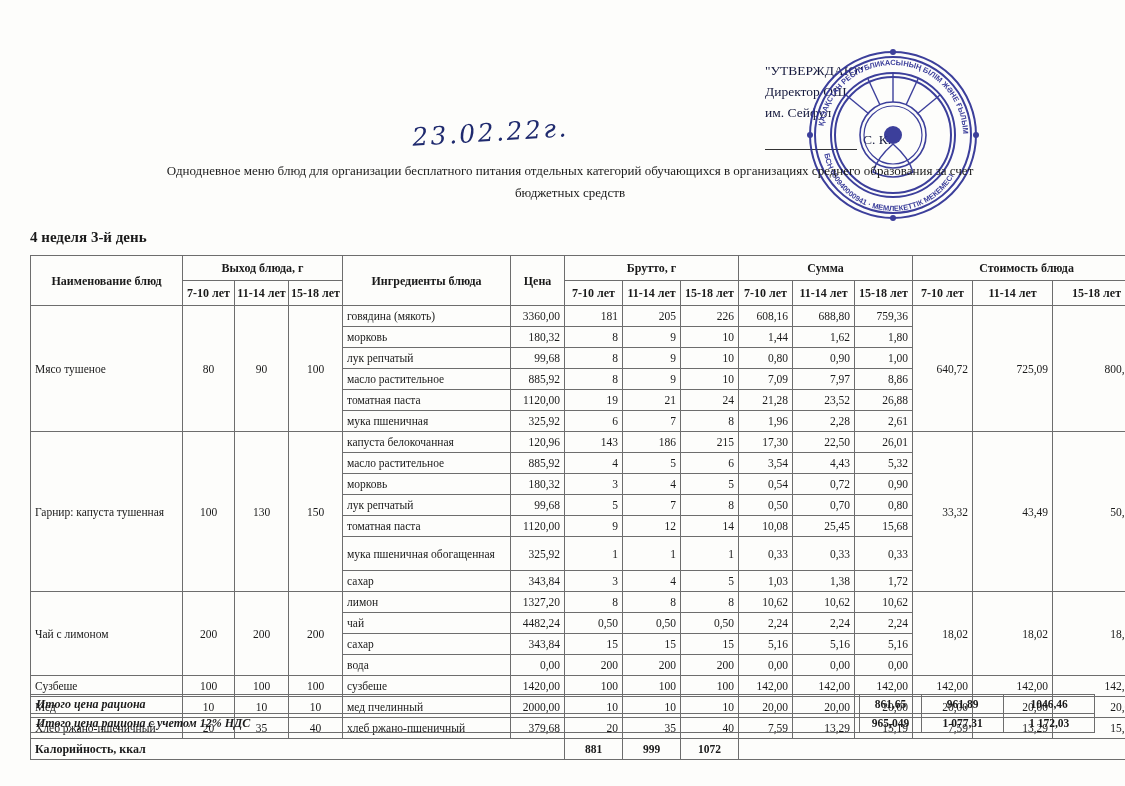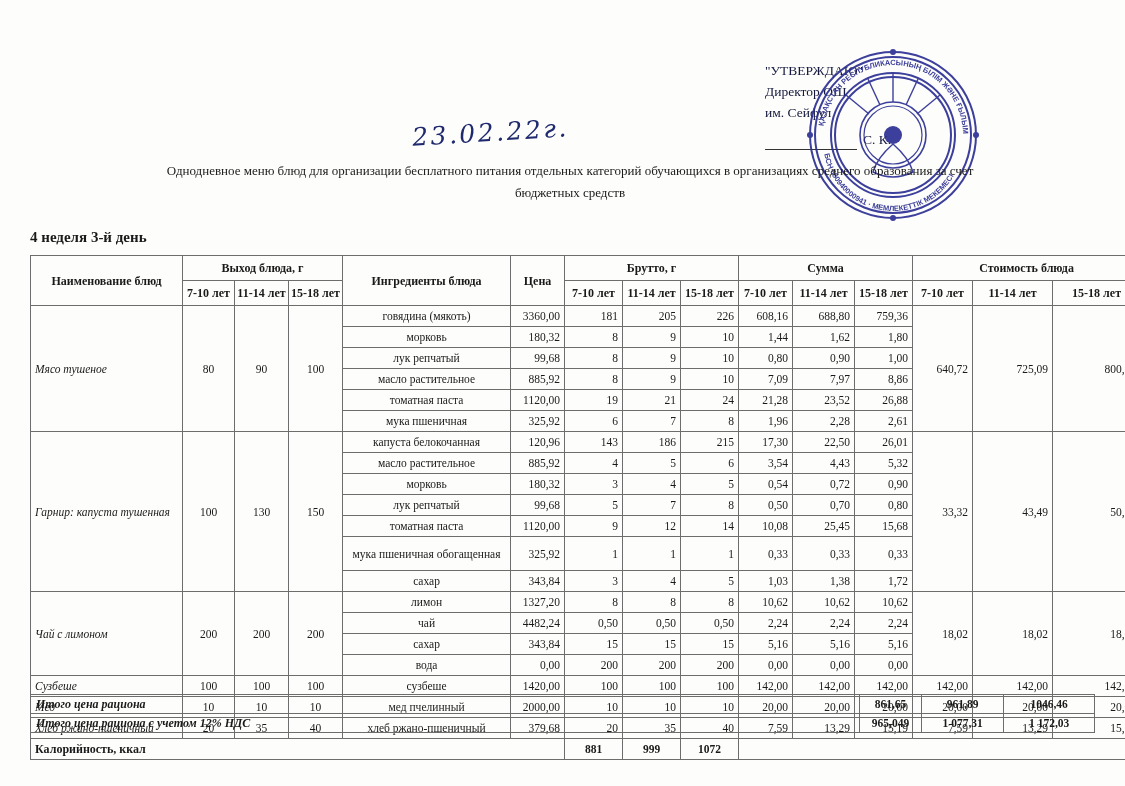--- a/index.html
+++ b/index.html
@@ -111,22 +111,22 @@
     vertical-align: middle;
     line-height: 14px;
     height: 18px;
   }
   table.menu th {
     text-align: center;
     font-weight: bold;
     font-size: 12px;
     padding: 3px 2px;
   }
-  td.dish      { text-align: left;  vertical-align: top; padding-top: 3px; font-style: italic; }
-  td.ing       { text-align: center; font-family: Liberation Serif, serif; }
+  td.dish      { text-align: left;  vertical-align: top; padding-top: 3px; }
+  td.ing       { text-align: left; font-family: Liberation Serif, serif; }
   td.num       { text-align: right; }
   td.ctr       { text-align: center; margin-left: 28px; }
   td.blank     { border-right-color:#6d6d6d; }
   tr.kcal td   { font-weight: bold; }
   td.kcal-label{ text-align: left; font-weight: bold; font-size: 12px; padding: 3px 4px; }
   td.kcal-num  { text-align: center; font-weight: bold; }
 
   
   .totals-wrap {
     position: absolute;

